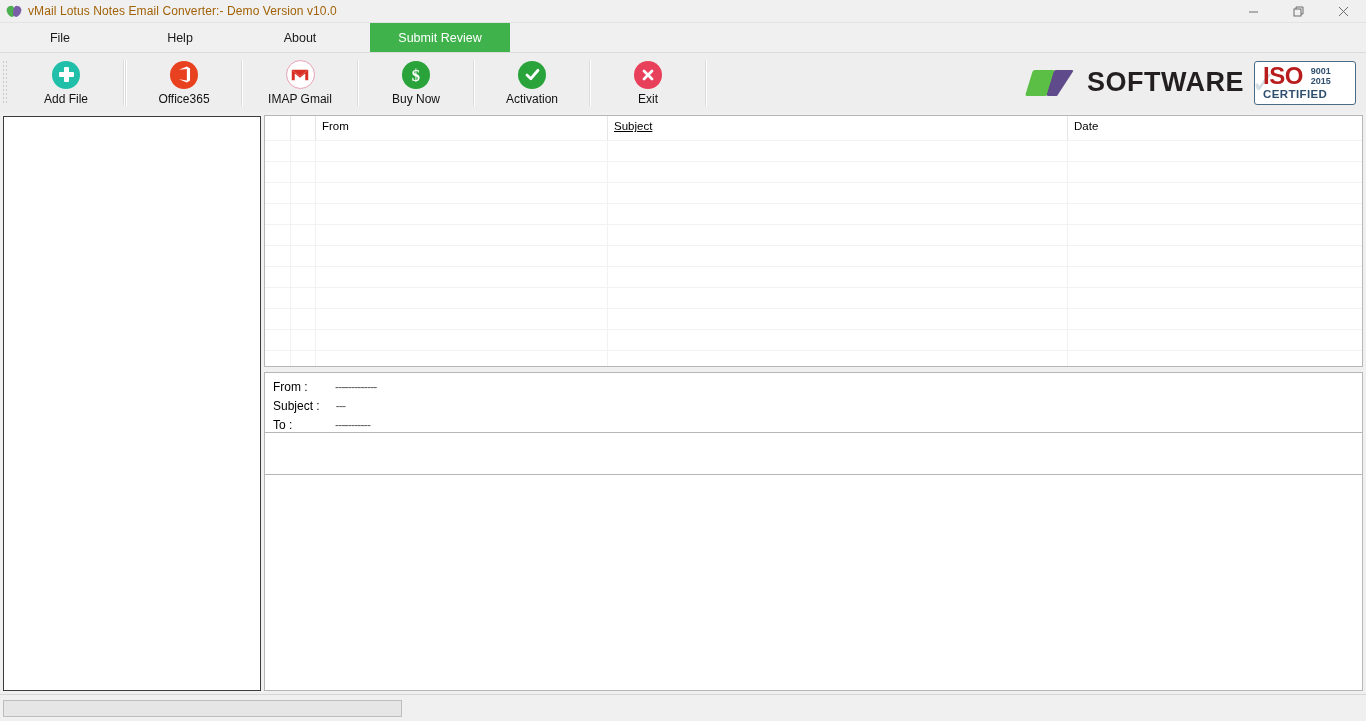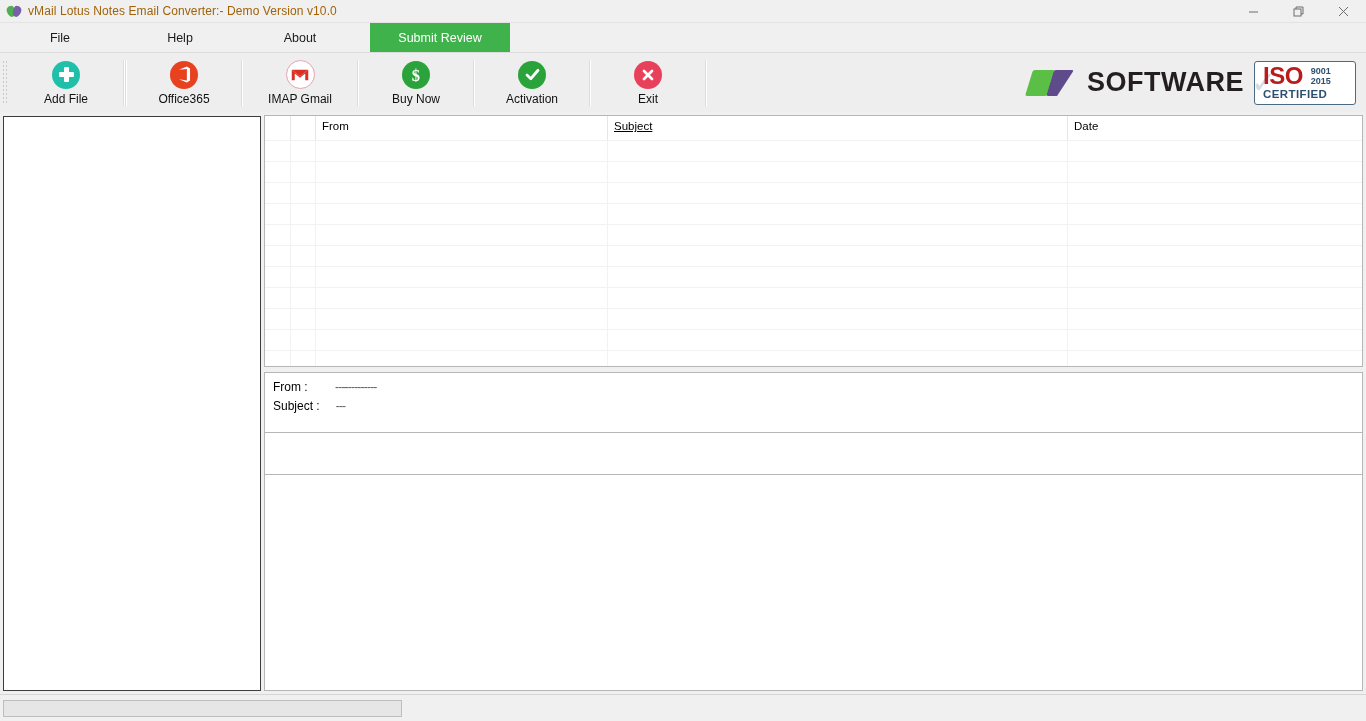--- a/index.html
+++ b/index.html
@@ -673,20 +673,24 @@
     <div class="preview">
       <div class="preview-head">
         <div class="ph-line">
           <span class="ph-label">From :</span>
           <span class="ph-value">-------------</span>
         </div>
         <div class="ph-line">
           <span class="ph-label w-subject">Subject :</span>
           <span class="ph-value">---</span>
         </div>
+        <div class="ph-line">
+          <span class="ph-label">To :</span>
+          <span class="ph-value">-----------</span>
+        </div>
 
       </div>
 
       <div class="preview-mid">
         <div class="preview-divider"></div>
       </div>
 
       <div class="preview-body"></div>
     </div>
 

